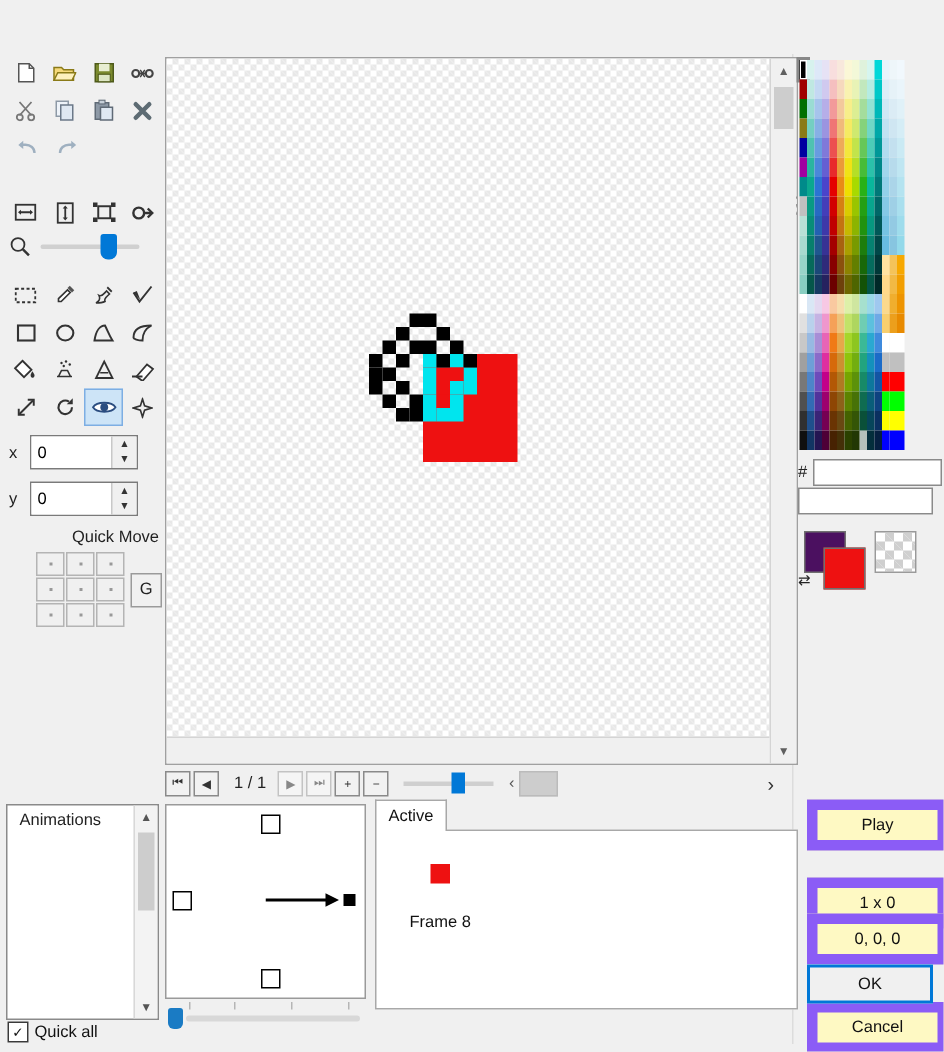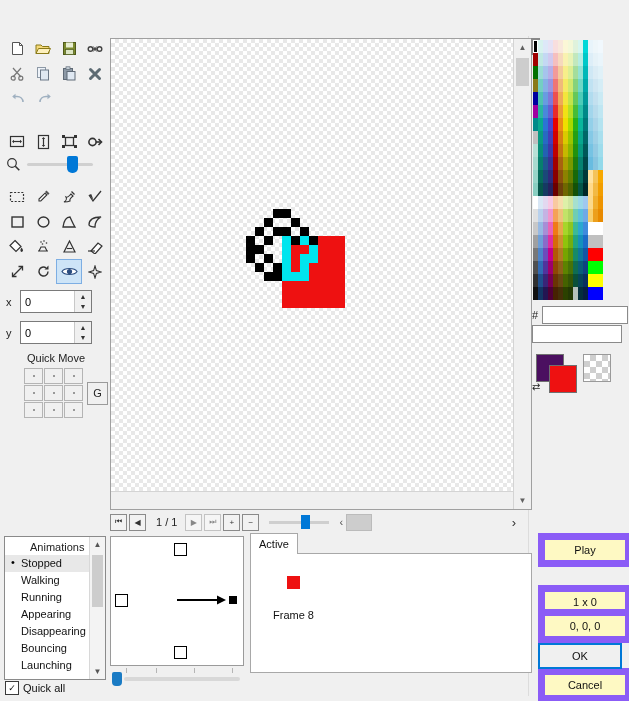--- a/index.html
+++ b/index.html
@@ -75,21 +75,21 @@
     flex:1;border:0;outline:none;height:100%;padding:0 4px;font-size:11px;
     font-family:"Liberation Sans", sans-serif;background:#fff;width:10px;
   }
   .spin .arrows{
     width:16px;border-left:1px solid #c8c8c8;display:flex;flex-direction:column;
     background:#f0f0f0;
   }
   .spin .arrows div{
     flex:1;display:flex;align-items:center;justify-content:center;font-size:7px;color:#333;
   }
-  .qm-title{font-size:11px;color:#222;text-align:center;width:100px;margin:2px 0 4px 0;}
+  .qm-title{font-size:11px;color:#222;text-align:right;width:100px;margin:2px 0 4px 0;}
   .qm-wrap{display:flex;align-items:center;padding-left:18px;}
   .qm-grid{display:grid;grid-template-columns:repeat(3,19px);grid-auto-rows:16px;gap:1px;}
   .qm-cell{
     border:1px solid #b4b4b4;background:#f0f0f0;position:relative;
   }
   .qm-cell::after{
     content:"";position:absolute;left:50%;top:50%;width:2px;height:2px;
     background:#999;transform:translate(-50%,-50%);
   }
   .g-btn{
@@ -151,21 +151,21 @@
   .fslider .th{position:absolute;left:32px;top:-6px;width:9px;height:14px;background:#0078d7;}
   .chev{margin-left:10px;font-size:11px;color:#555;}
   .gray-box{width:24px;height:15px;background:#cdcdcd;border:1px solid #bbb;margin-left:3px;}
   .chev-right{margin-left:auto;margin-right:14px;font-size:13px;color:#333;}
 
   
   .anim-panel{
     position:absolute;left:4px;top:536px;width:100px;height:142px;
     border:1px solid #8a8a8a;background:#fff;overflow:hidden;
   }
-  .anim-head{font-size:11px;color:#222;padding:4px 0 2px 25px;}
+  .anim-head{font-size:11px;color:#222;padding:4px 0 2px 8px;}
   .anim-item{
     font-size:11px;color:#111;padding:1px 0 1px 16px;position:relative;height:15px;
     line-height:15px;white-space:nowrap;
   }
   .anim-item.sel{background:#e8e8e8;}
   .anim-item.sel::before{
     content:"\2022";position:absolute;left:6px;top:0;font-size:11px;color:#000;
   }
   .anim-scroll{
     position:absolute;right:0;top:0;width:15px;height:100%;background:#f3f3f3;
@@ -592,29 +592,20 @@
     <div class="fslider">
       <div class="th"></div>
     </div>
     <div class="chev">‹</div>
     <div class="gray-box"></div>
     <div class="chev-right">›</div>
   </div>
 
   <div class="anim-panel">
     <div class="anim-head">Animations</div>
-    <div id="anim-items">
-        <div class="anim-item sel">Stopped</div>
-        <div class="anim-item">Walking</div>
-        <div class="anim-item">Running</div>
-        <div class="anim-item">Appearing</div>
-        <div class="anim-item">Disappearing</div>
-        <div class="anim-item">Bouncing</div>
-        <div class="anim-item">Launching</div>
-      </div>
     <div class="anim-scroll">
       <div class="a">▲</div>
       <div class="t"></div>
       <div class="a bot">▼</div>
     </div>
   </div>
   <div class="showall">
     <div class="cbx">✓</div>
     <span>Quick all</span>
   </div>

